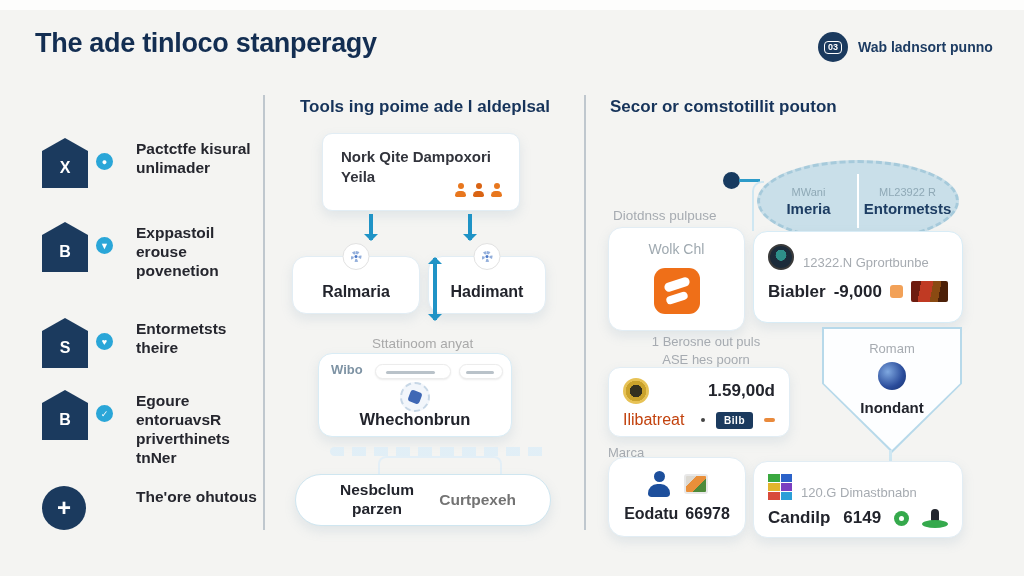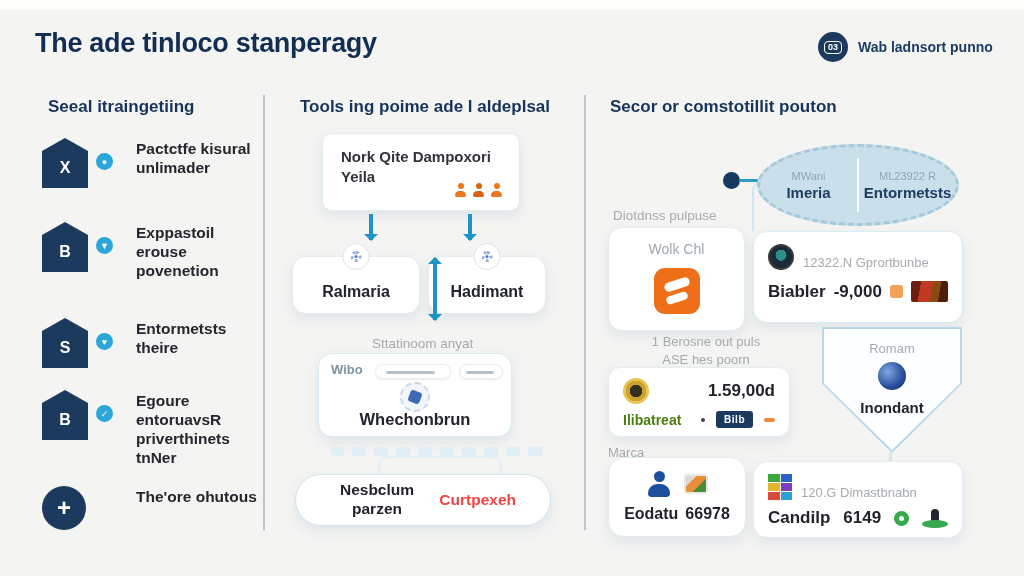--- a/index.html
+++ b/index.html
@@ -63,24 +63,24 @@
   .pill1{left:56px;width:76px}.pill2{left:140px;width:44px}
   .burst{position:absolute;left:50%;top:28px;transform:translateX(-50%);width:30px;height:30px;border-radius:50%;border:2px dashed #c7d7e6;background:#f2f6fb;display:flex;align-items:center;justify-content:center}
   .burst i{display:block;width:12px;height:12px;background:#3f68b5;border-radius:3px;transform:rotate(20deg)}
   .detail-title{position:absolute;bottom:7px;width:100%;text-align:center;font-weight:bold;font-size:16.5px;color:#22242c}
 
   .scribble{position:absolute;left:330px;top:447px;width:220px;height:9px;border-radius:5px;background:repeating-linear-gradient(90deg,#dfeef7 0 14px,transparent 14px 22px);opacity:.9}
   .faint-box{position:absolute;left:378px;top:456px;width:124px;height:26px;border:2px solid #e3eff7;border-bottom:none;border-radius:8px 8px 0 0}
 
   .card-bottom{left:295px;top:474px;width:256px;height:52px;border-radius:26px;border-color:#cfe6f0;display:flex;align-items:center;justify-content:space-between;padding:0 34px}
   .cb-left{width:94px;text-align:center;font-weight:bold;font-size:15.5px;color:#22242c;line-height:1.2}
-  .cb-right{font-weight:bold;font-size:15.5px;color:#ef4444}
-
-  
-  .bubble{position:absolute;left:757px;top:144px;width:202px;height:82px;border-radius:50%;background:#c9dfe9;border:3px dashed #a6cadb;display:flex;align-items:center}
+  .cb-right{font-weight:bold;font-size:15.5px;color:#737373}
+
+  
+  .bubble{position:absolute;left:757px;top:160px;width:202px;height:82px;border-radius:50%;background:#c9dfe9;border:3px dashed #a6cadb;display:flex;align-items:center}
   .bubble-half{flex:1;display:flex;flex-direction:column;align-items:center;justify-content:center;gap:2px}
   .bubble-sep{width:2px;height:54px;background:#fff}
   .bubble-small{font-size:11px;color:#8fa9b6}
   .bubble-main{font-size:15px;font-weight:bold;color:#1d3d63}
 
   .dot{position:absolute;left:723px;top:172px;width:17px;height:17px;border-radius:50%;background:#173a60}
   .dot-line{position:absolute;left:739px;top:179px;width:21px;height:3px;background:#2d9bc9}
   .conn{position:absolute;left:752px;top:181px;width:12px;height:50px;border-left:2px solid #cfe7f2;border-top:2px solid #cfe7f2;border-top-left-radius:10px}
 
   .g-label{position:absolute;color:#a6abb1;font-size:13.5px}
@@ -100,21 +100,21 @@
   .avatar{width:26px;height:26px;border-radius:50%;background:radial-gradient(circle at 50% 42%,#2e8f8a 0 32%,#1c2b3a 33%);border:2px solid #3a3a3a;flex:none}
   .sub{font-size:13px;color:#a6abb1}
   .bname{font-weight:bold;font-size:17px;color:#22242c}
   .bval{font-weight:bold;font-size:17px;color:#22242c}
   .osq{width:13px;height:13px;border-radius:3px;background:#f2a158}
   .thumb{width:37px;height:21px;border-radius:2px;background:linear-gradient(100deg,#6e1c10 0 25%,#c03a23 25% 55%,#8a4a12 55% 75%,#4c2008 75%)}
 
   .card-ilib{left:608px;top:367px;width:182px;height:70px;border-radius:12px}
   .coin{width:26px;height:26px;border-radius:50%;background:radial-gradient(circle,#34301f 0 34%,#caa22c 35% 55%,#e7c255 56% 78%,#9c7a1c 79%);flex:none}
   .ival{font-weight:bold;font-size:17px;color:#22242c}
-  .iname{font-weight:bold;font-size:14px;color:#4d7c0f}
+  .iname{font-weight:normal;font-size:16px;color:#c2410c}
   .mini-dot{width:4px;height:4px;border-radius:50%;background:#444}
   .navy-badge{background:#1b3a5e;color:#fff;font-size:10px;font-weight:bold;border-radius:3px;padding:3px 8px;letter-spacing:.5px}
   .odash{width:11px;height:4px;border-radius:2px;background:#e98a3c}
   .ilib-r1{display:flex;align-items:center;justify-content:space-between;padding:10px 14px 0}
   .ilib-r2{display:flex;align-items:center;justify-content:space-between;padding:7px 14px 0}
   .ilib-right{display:flex;align-items:center;gap:11px}
 
   .funnel-outer{position:absolute;left:822px;top:327px;width:140px;height:126px;clip-path:polygon(0 0,100% 0,100% 45%,50% 100%,0 45%);background:#b7d9ea}
   .funnel-inner{position:absolute;left:2px;top:2px;width:136px;height:121px;clip-path:polygon(0 0,100% 0,100% 45%,50% 100%,0 45%);background:#fdfeff}
   .fun-label{position:absolute;top:12px;width:100%;text-align:center;color:#a6abb1;font-size:13px}
@@ -150,21 +150,20 @@
   <div class="brand">
     <div class="brand-circle">
         <span>03</span>
       </div>
     <span class="brand-text">Wab ladnsort punno</span>
   </div>
 
   <div class="vdiv vdiv1"></div>
   <div class="vdiv vdiv2"></div>
 
-  <h2 class="col-heading h-left">Seeal itraingetiing</h2>
 
   <div class="l-item li1">
     <div class="icon-wrap">
       <div class="shield">
           <span>X</span>
         </div>
       <div class="badge">●</div>
     </div>
     <div class="l-text">Pactctfe kisural unlimader</div>
   </div>

